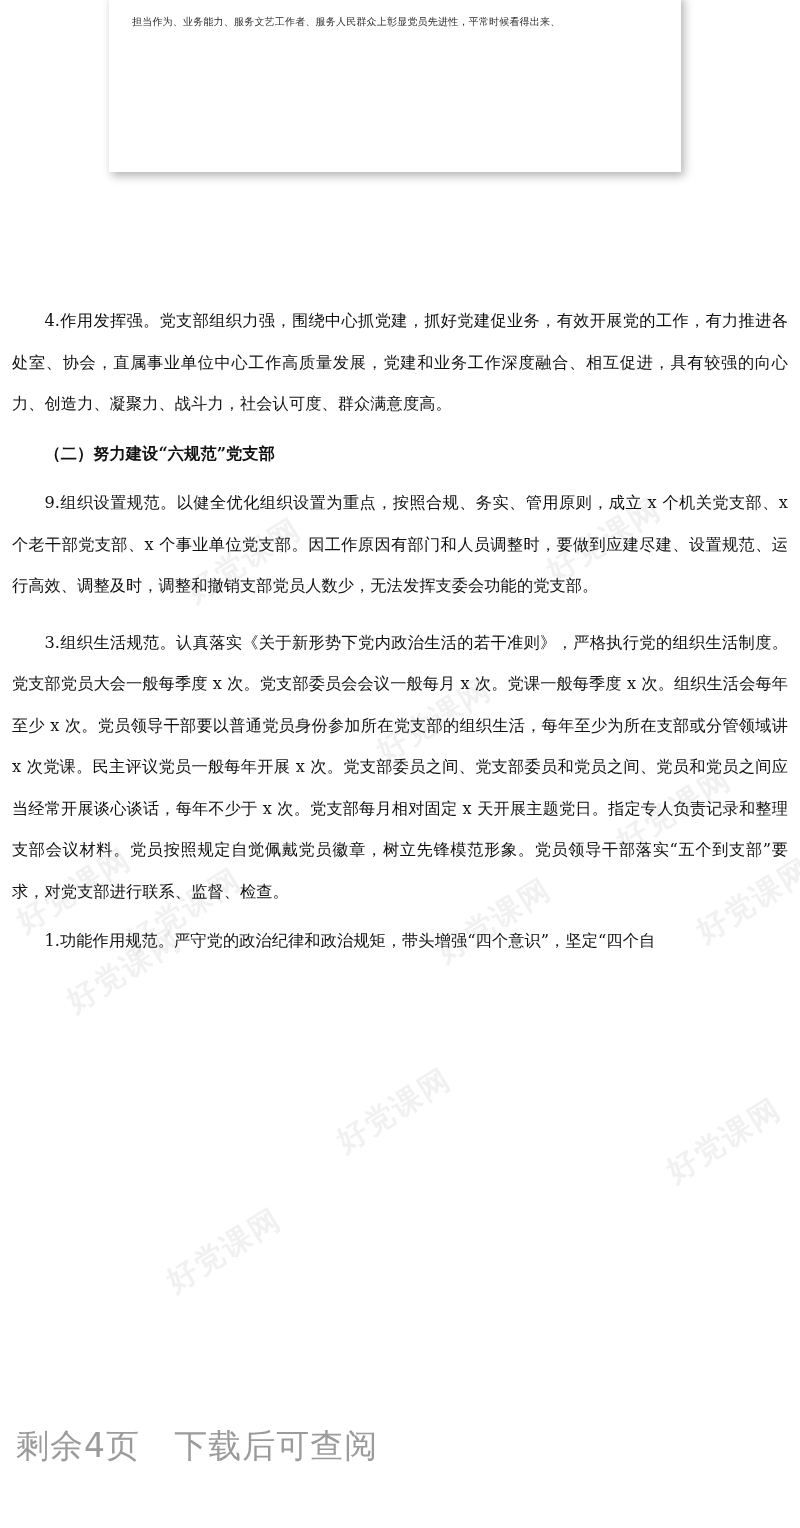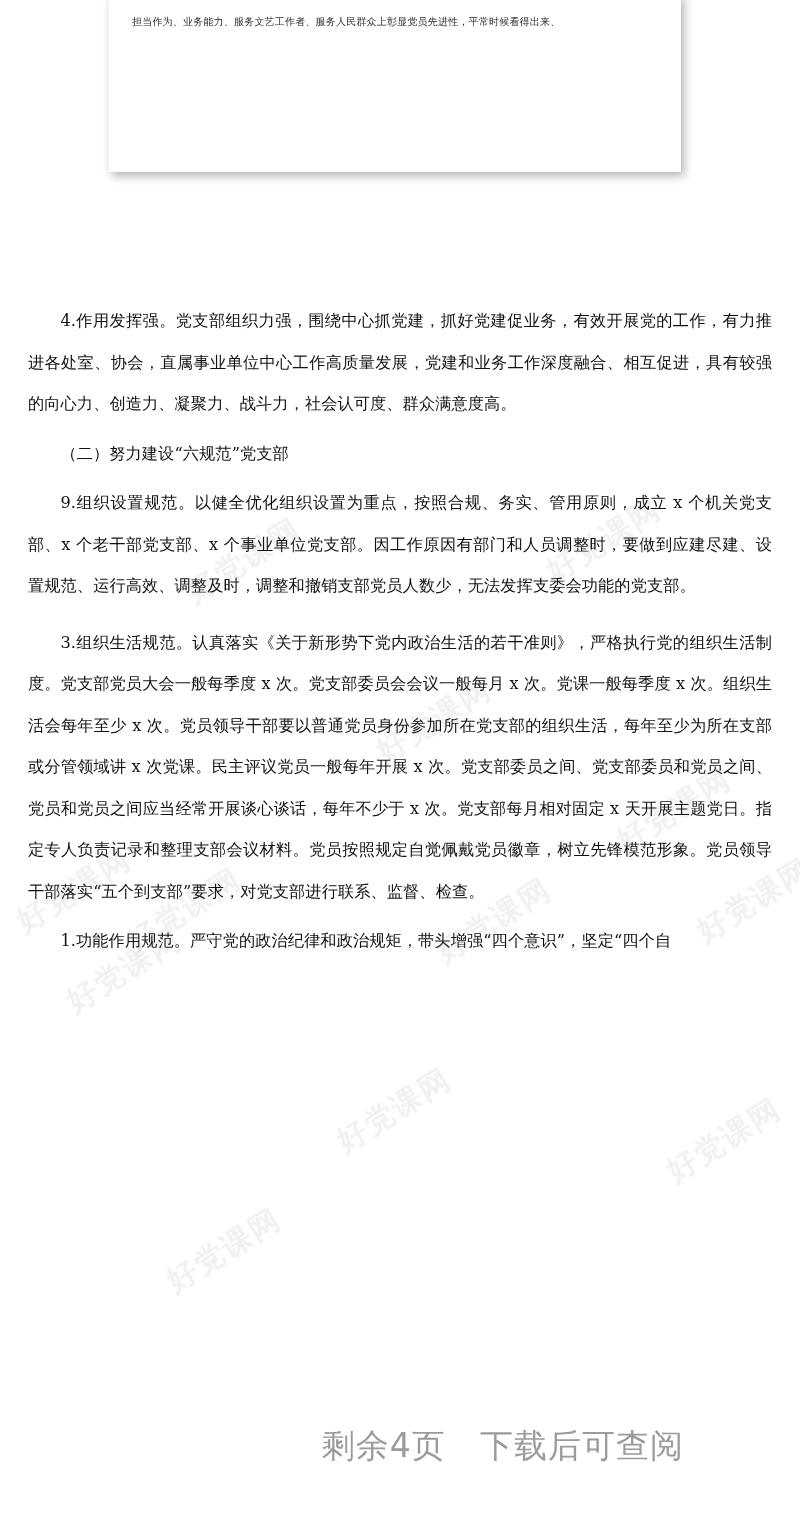--- a/index.html
+++ b/index.html
@@ -38,36 +38,36 @@
     white-space: nowrap;
     font-family: "DejaVu Serif", "Liberation Serif", serif;
   }
 
   
   .doc-body {
     position: absolute;
     left: 0;
     top: 300px;
     width: 800px;
-    padding: 0 28px;
+    padding: 0 12px;
     box-sizing: border-box;
     z-index: 2;
   }
   .para {
     font-size: 16.2px;
     line-height: 41.5px;
     text-align: justify;
     text-justify: inter-ideograph;
     margin: 0 0 1px 0;
     text-indent: 2em;
     letter-spacing: 0.1px;
     color: #111111;
   }
   .para.heading {
-    font-weight: normal;
+    font-weight: bold;
   }
   .spacer-sm { height: 7px; }
 
   
   .wm-layer {
     position: absolute;
     left: 0;
     top: 0;
     width: 800px;
     height: 1528px;
@@ -85,22 +85,23 @@
     white-space: nowrap;
     letter-spacing: 2px;
   }
 
   
   .footer-note {
     position: absolute;
     left: 0;
     top: 1424px;
     width: 684px;
-    text-align: right;
+    text-align: left;
     z-index: 4;
+    padding-left: 16px;
   }
   .footer-note span {
     font-family: "DejaVu Sans", "Liberation Sans", sans-serif;
     font-size: 33px;
     color: #9b9b9b;
     letter-spacing: 1px;
   }
   .footer-gap { display: inline-block; width: 24px; }
 </style>
 </head>

